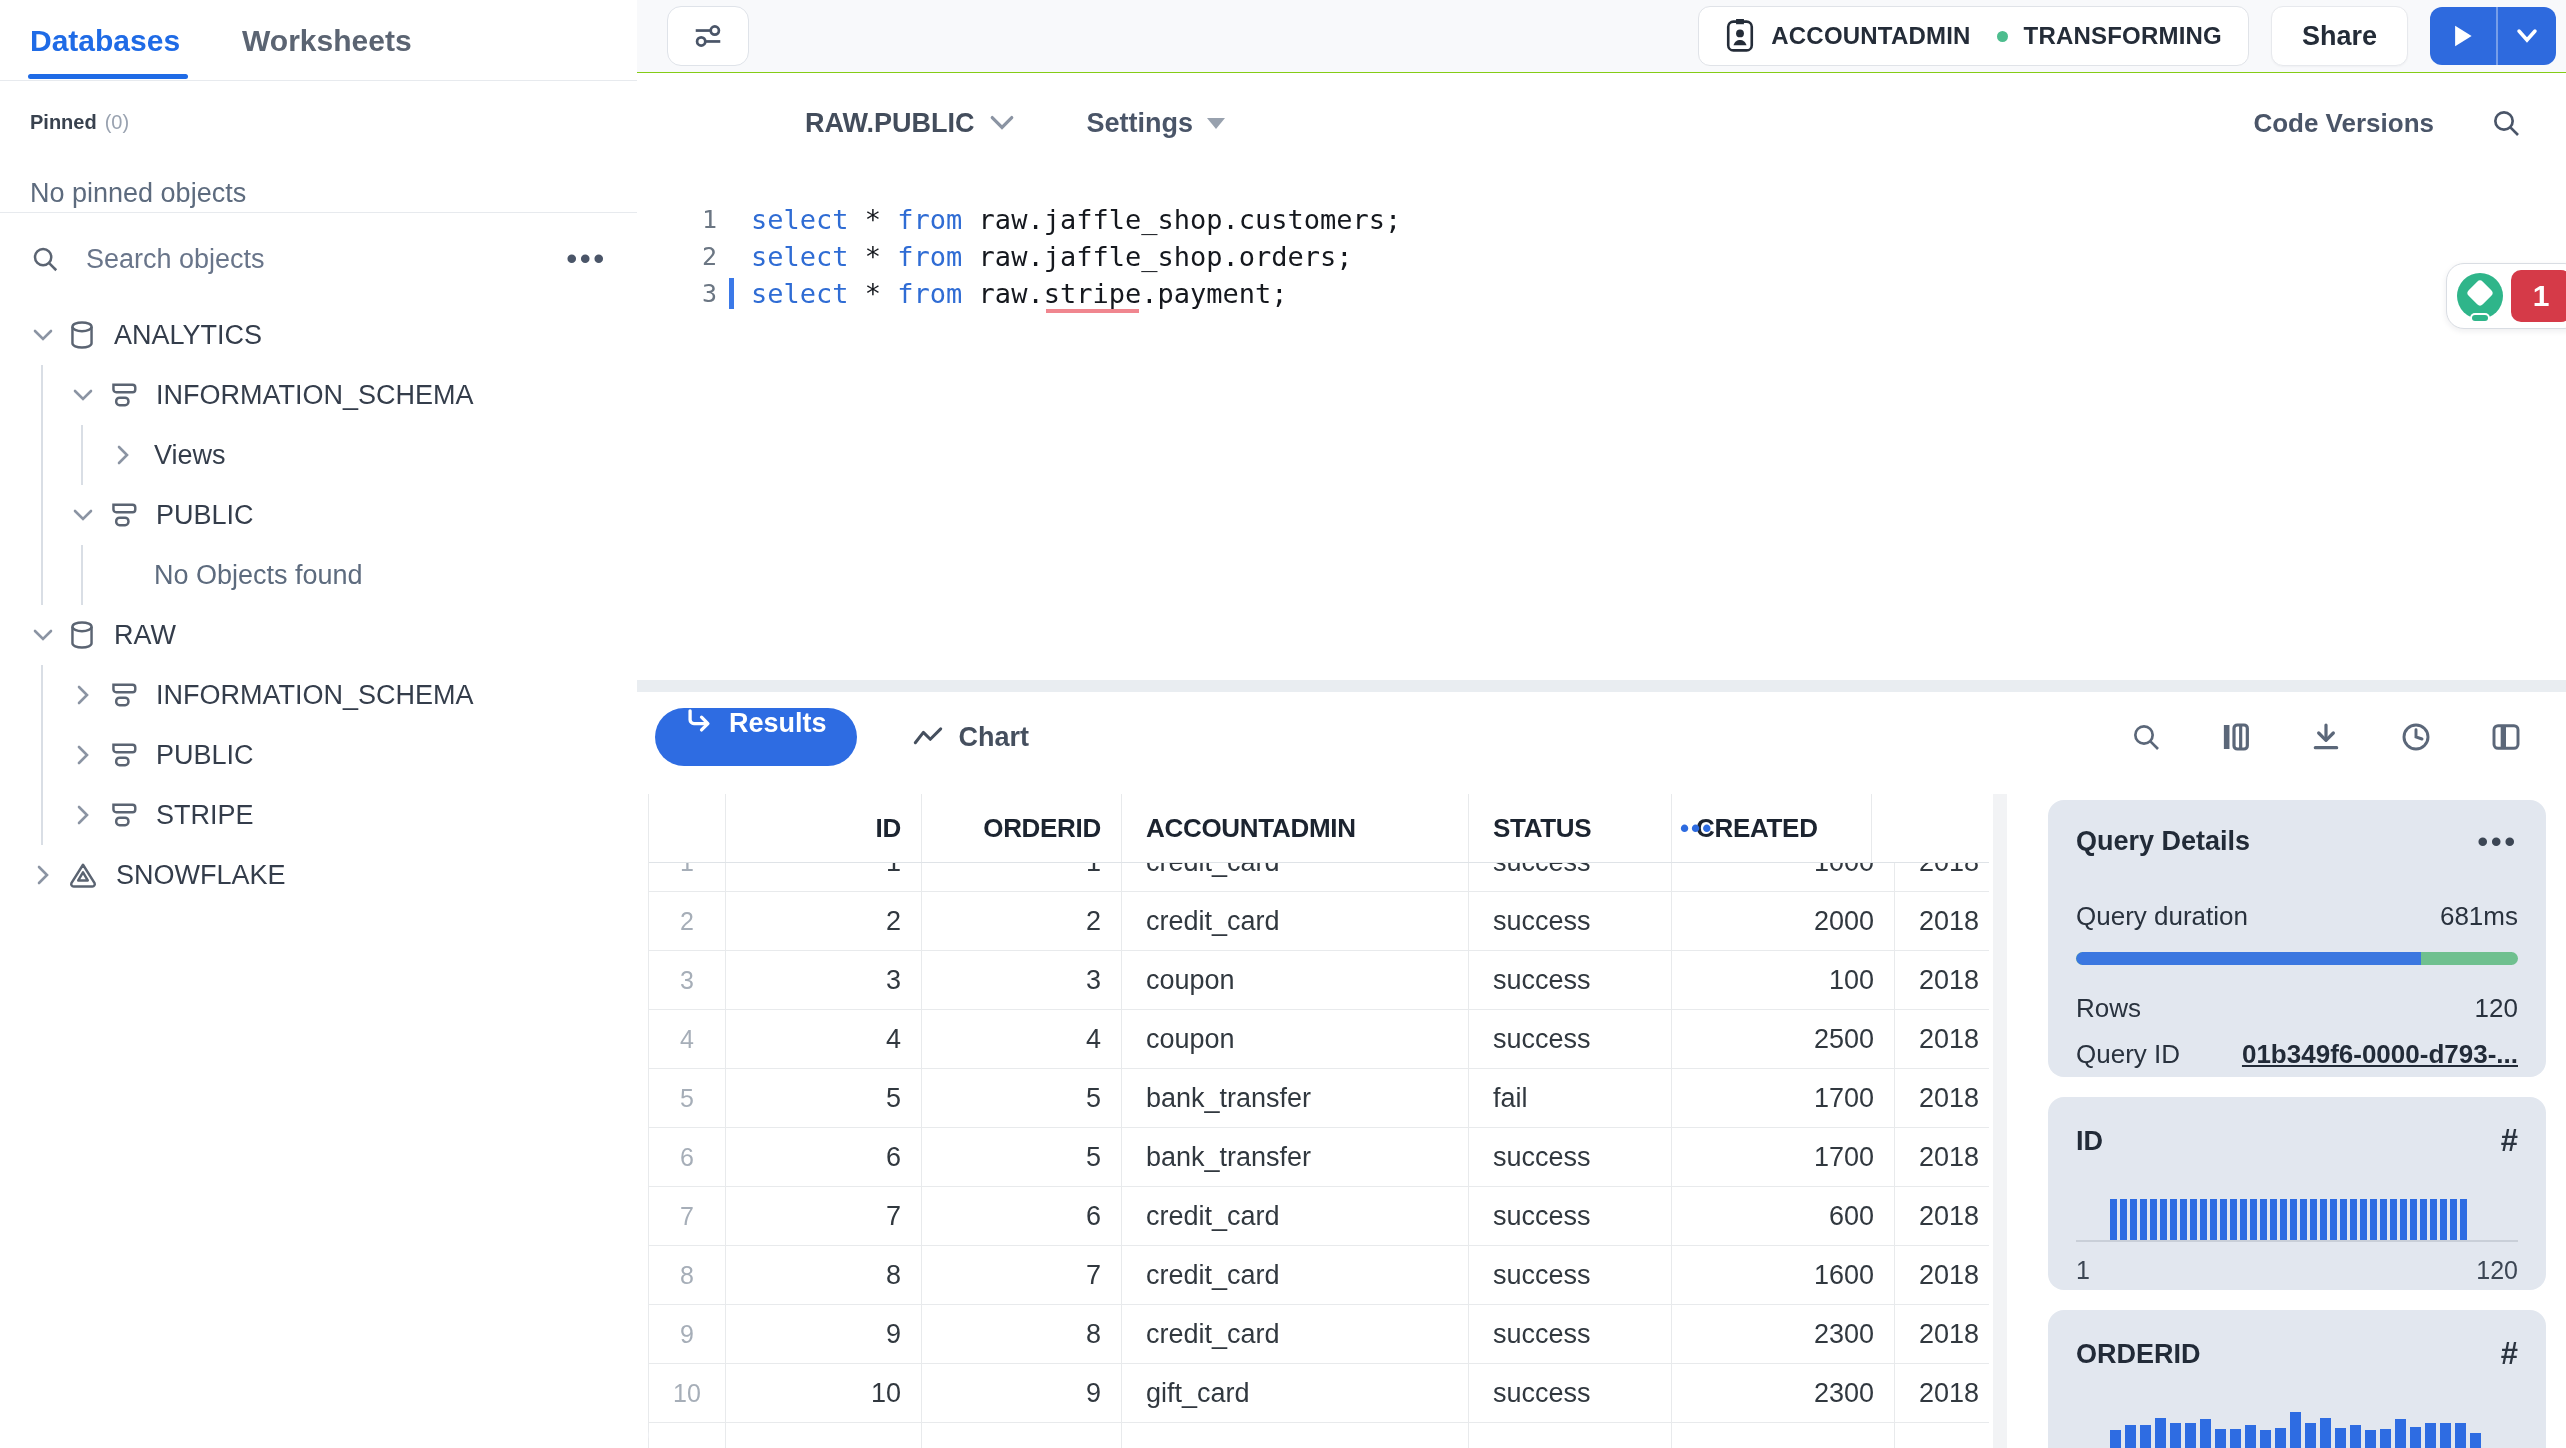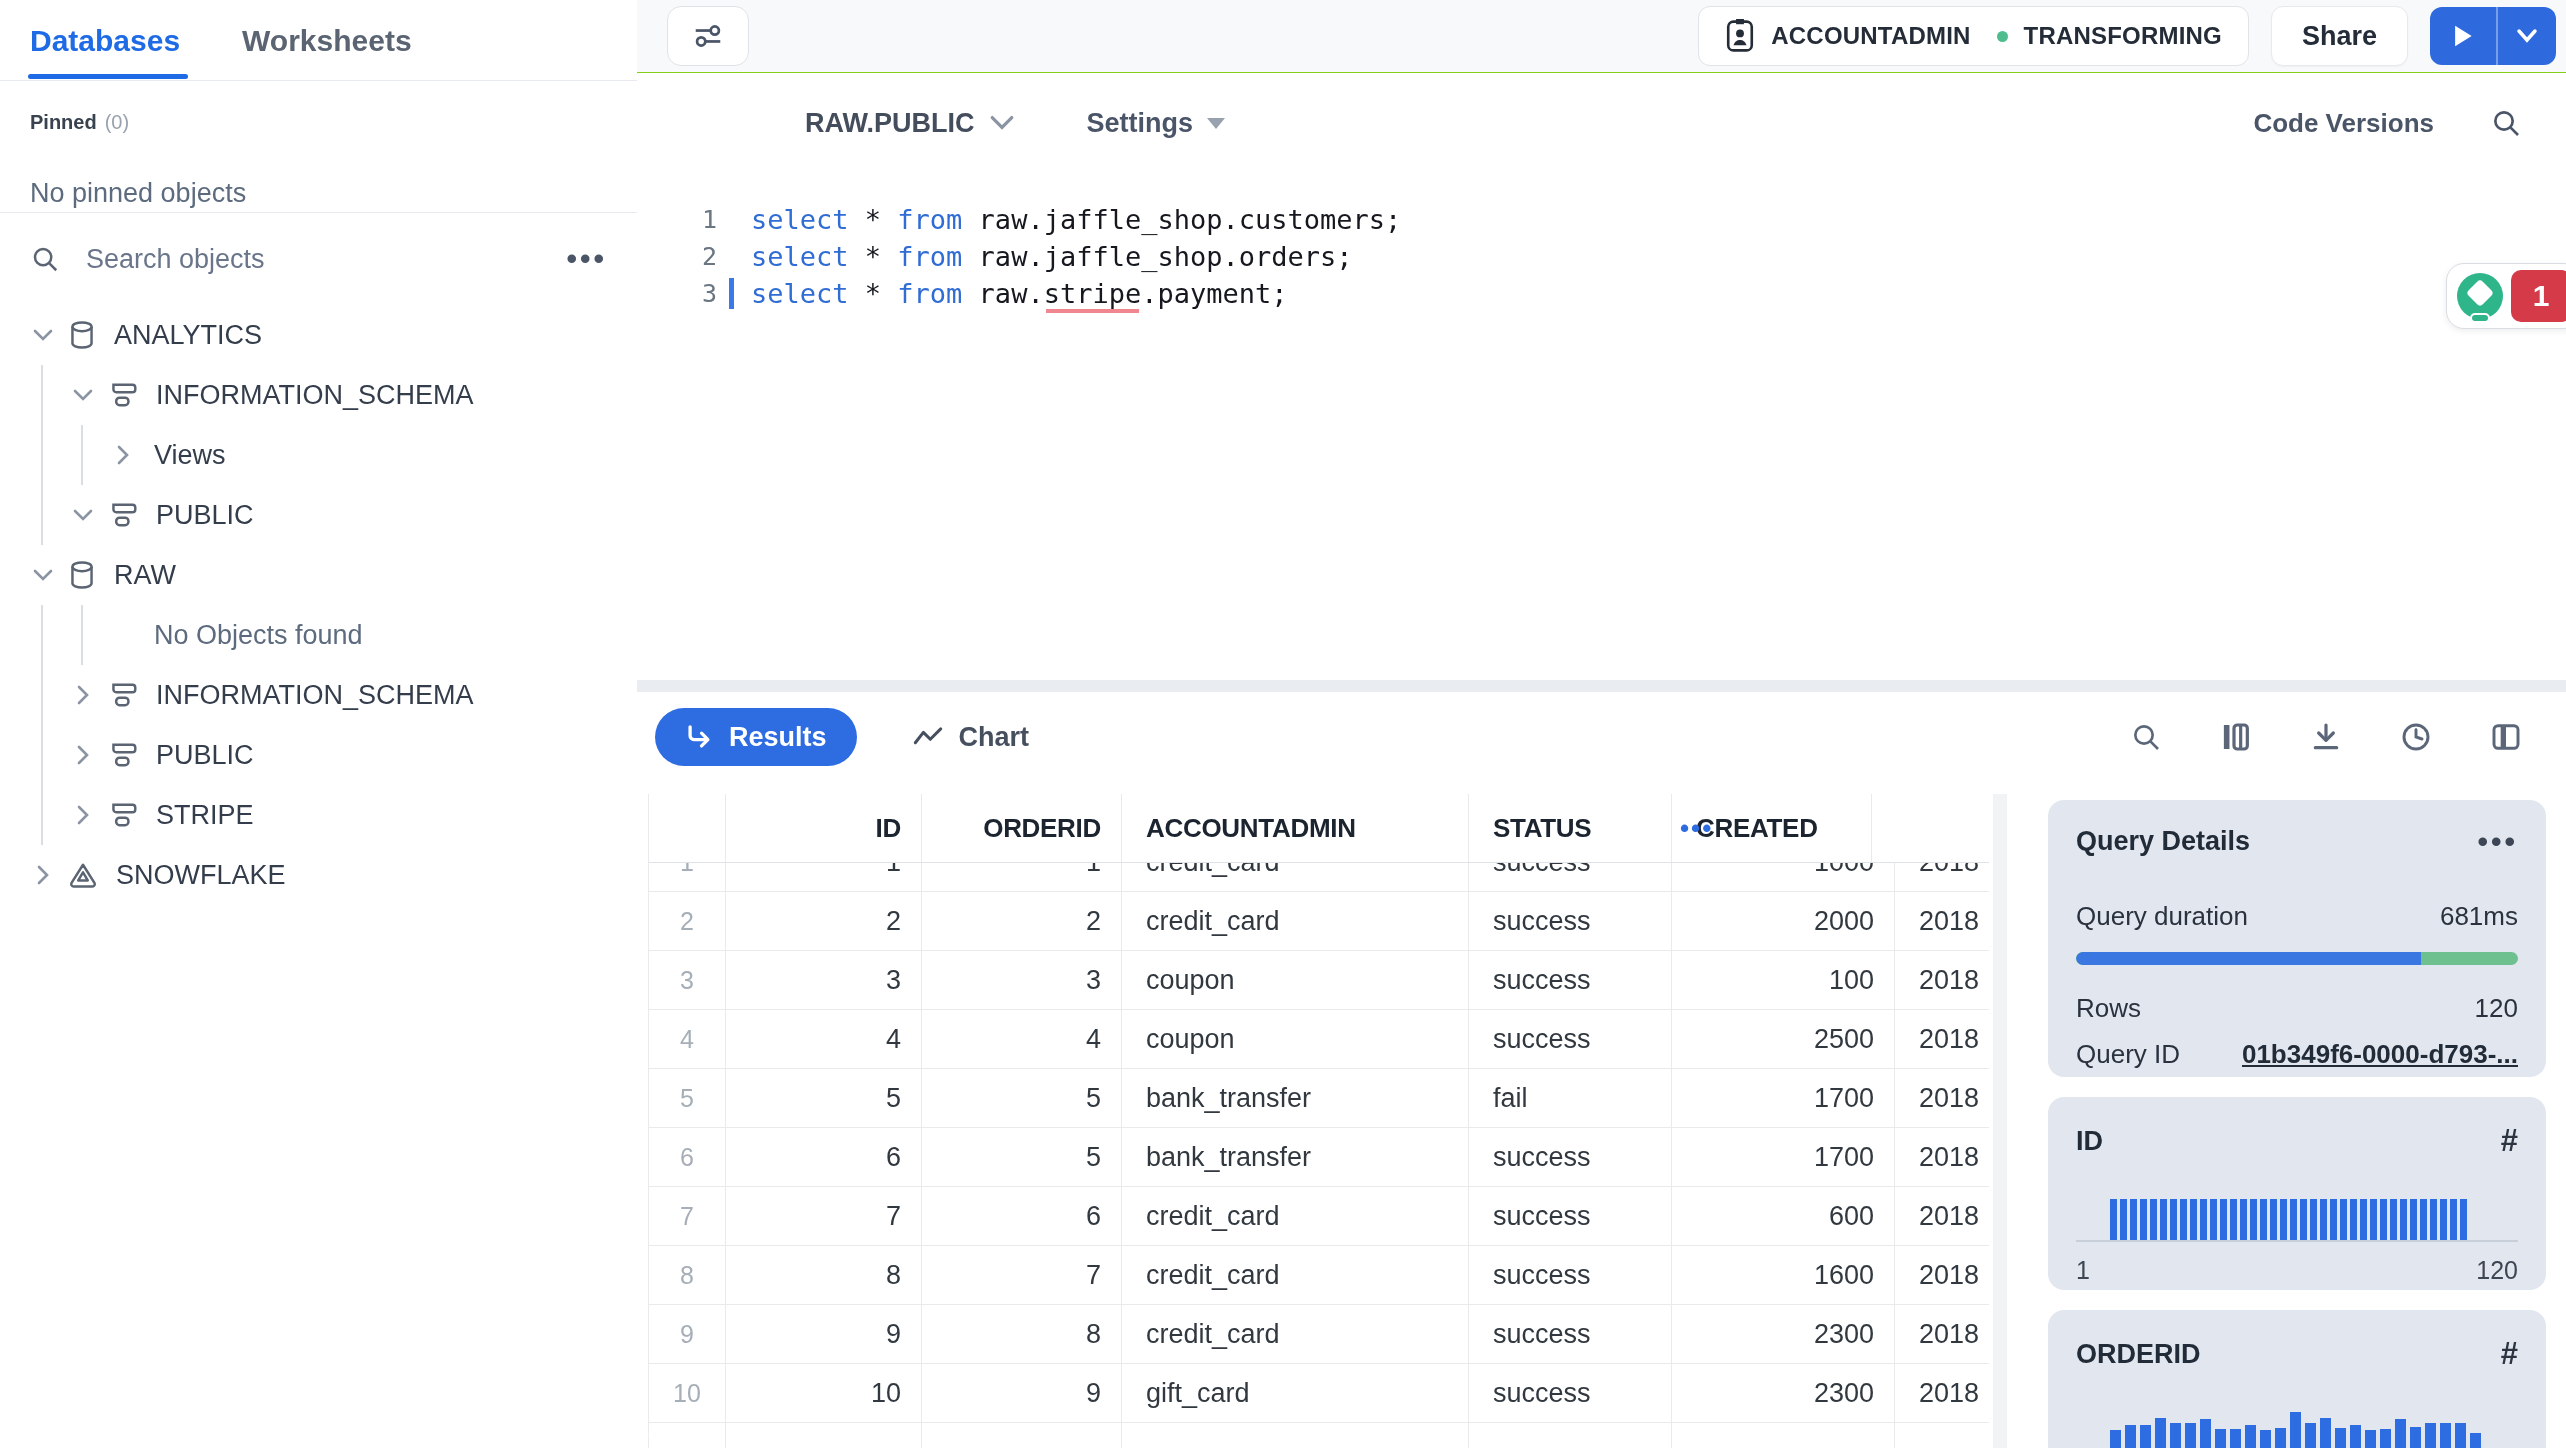--- a/index.html
+++ b/index.html
@@ -61,21 +61,21 @@
                 height:64px;display:flex;align-items:center;padding:0 10px;gap:8px;box-shadow:0 2px 6px rgba(20,30,50,.08);}
   .bulb{width:46px;height:46px;border-radius:50%;background:#2fb58a;position:relative;}
   .bulb .spark{position:absolute;left:13px;top:10px;width:20px;height:20px;background:#fff;transform:rotate(45deg);border-radius:4px;}
   .bulb .base{position:absolute;left:15px;bottom:-2px;width:16px;height:6px;background:#2fb58a;border-radius:3px;box-shadow:0 0 0 2px #fff;}
   .err-badge{background:#d53a48;color:#fff;border-radius:10px;min-width:40px;height:52px;display:flex;align-items:center;
              justify-content:center;font-size:30px;font-weight:700;padding:0 10px;}
   .divider-band{position:absolute;left:0;right:0;top:680px;height:12px;background:#e9edf1;}
   
   .results{position:absolute;left:0;right:0;top:692px;bottom:0;background:#fff;}
   .results-toolbar{display:flex;align-items:center;height:90px;padding-left:18px;}
-  .results-pill{display:flex;align-items:center;gap:16px;background:#2e6ce2;color:#fff;border-radius:30px;height:58px;
+  .results-pill{display:flex;gap:16px;background:#2e6ce2;color:#fff;border-radius:30px;height:58px;
                 padding:0 30px;font-size:27px;font-weight:700;cursor:pointer;}
   .chart-tab{display:flex;align-items:center;gap:16px;margin-left:56px;font-size:27px;font-weight:600;color:#454f5e;cursor:pointer;}
   .toolbar-icons{margin-left:auto;display:flex;align-items:center;gap:58px;margin-right:44px;}
   .tb-icon{cursor:pointer;}
   
   .table-wrap{position:absolute;left:11px;top:102px;width:1340px;bottom:0;overflow:hidden;border-left:1px solid #e8eaec;}
   .t-header{position:relative;z-index:2;display:flex;background:#fff;height:68px;border-bottom:1px solid #dfe3e7;}
   .t-header .hc{box-sizing:border-box;border-right:1px solid #e8eaec;display:flex;align-items:center;
                 font-size:26px;font-weight:700;color:#1c2430;letter-spacing:-.3px;overflow:hidden;white-space:nowrap;}
   .hc.r{justify-content:flex-end;padding-right:20px;}
@@ -187,40 +187,40 @@
           </span>
           <span style="margin-left:12px;display:flex">
             <svg width="30" height="28" viewBox="0 0 22 20" fill="none" stroke="#5b6472" stroke-width="1.8">
               <path d="M4 2.5 h14 a2 2 0 0 1 2 2 v1.5 a2 2 0 0 1 -2 2 h-12 a2 2 0 0 1 -2 -2 Z"></path>
               <rect x="6" y="12" width="9" height="5.5" rx="2.5"></rect>
             </svg>
           </span>
           <span class="lbl ">PUBLIC</span>
         </div>
         <div class="tree-row">
-          <span style="width:30px;flex:none"></span>
-          <span class="chev">
-            <svg width="22" height="14" viewBox="0 0 22 14" fill="none" stroke="#8b94a3" stroke-width="2.6" stroke-linecap="round">
-              <polyline points="3,3 11,11 19,3"></polyline>
-            </svg>
-          </span>
-          <span style="margin-left:12px;display:flex">
-            <svg width="28" height="30" viewBox="0 0 20 22" fill="none" stroke="#5b6472" stroke-width="1.8">
-              <ellipse cx="10" cy="5" rx="7" ry="3.2"></ellipse>
-              <path d="M3 5 v12 c0 1.8 3.1 3.2 7 3.2 s7-1.4 7-3.2 V5"></path>
-            </svg>
-          </span>
-          <span class="lbl ">RAW</span>
-        </div>
-        <div class="tree-row">
           <span class="guide" style="left:41px"></span>
           <span class="guide" style="left:81px"></span>
           <span style="width:110px;flex:none"></span>
           <span class="chev"></span>
           <span class="lbl muted">No Objects found</span>
+        </div>
+        <div class="tree-row">
+          <span style="width:30px;flex:none"></span>
+          <span class="chev">
+            <svg width="22" height="14" viewBox="0 0 22 14" fill="none" stroke="#8b94a3" stroke-width="2.6" stroke-linecap="round">
+              <polyline points="3,3 11,11 19,3"></polyline>
+            </svg>
+          </span>
+          <span style="margin-left:12px;display:flex">
+            <svg width="28" height="30" viewBox="0 0 20 22" fill="none" stroke="#5b6472" stroke-width="1.8">
+              <ellipse cx="10" cy="5" rx="7" ry="3.2"></ellipse>
+              <path d="M3 5 v12 c0 1.8 3.1 3.2 7 3.2 s7-1.4 7-3.2 V5"></path>
+            </svg>
+          </span>
+          <span class="lbl ">RAW</span>
         </div>
         <div class="tree-row">
           <span class="guide" style="left:41px"></span>
           <span style="width:70px;flex:none"></span>
           <span class="chev">
             <svg width="14" height="22" viewBox="0 0 14 22" fill="none" stroke="#8b94a3" stroke-width="2.6" stroke-linecap="round">
               <polyline points="3,3 11,11 3,19"></polyline>
             </svg>
           </span>
           <span style="margin-left:12px;display:flex">

